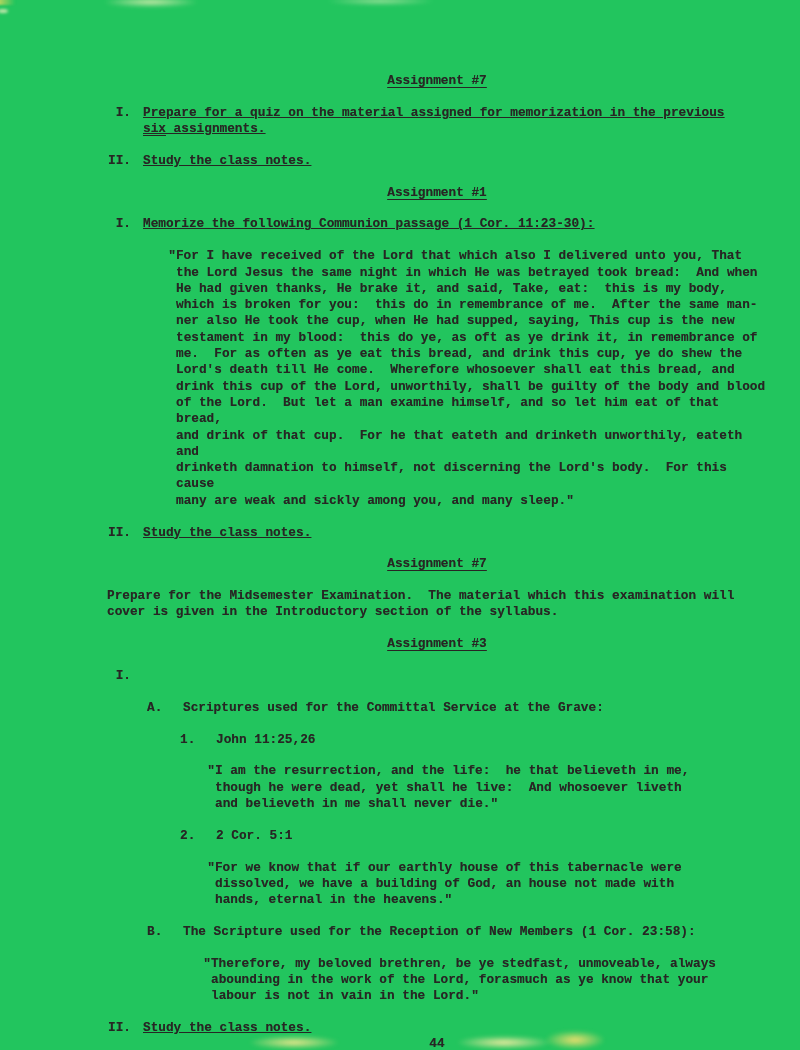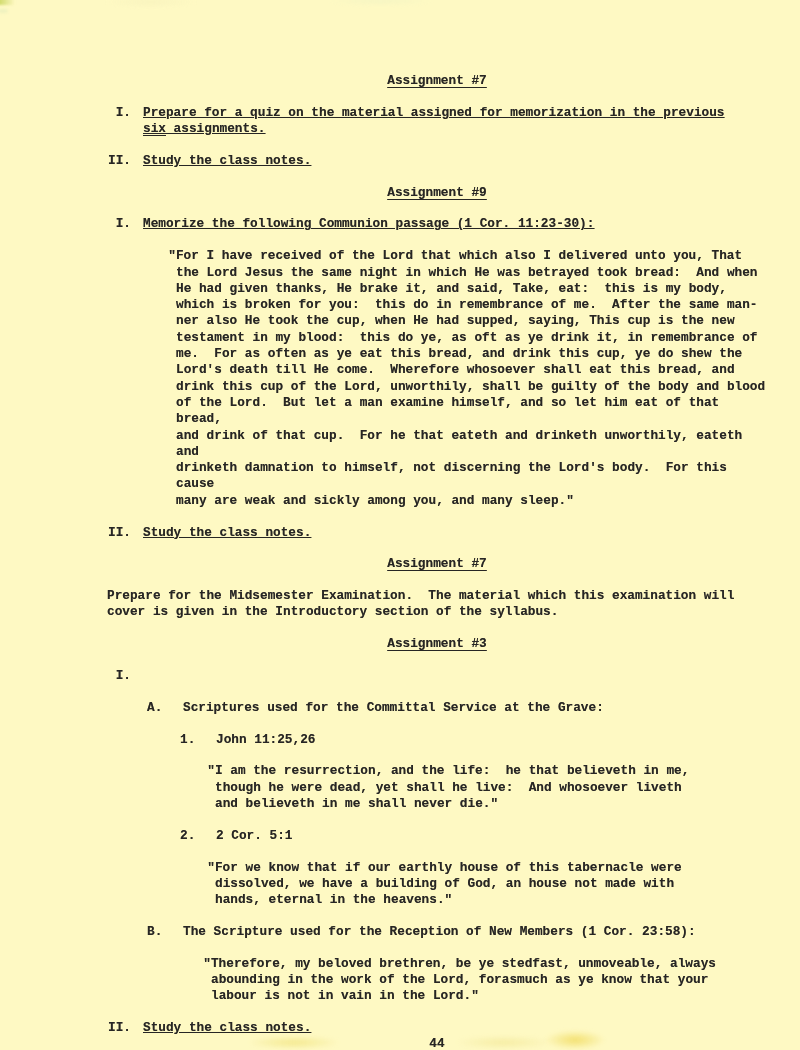--- a/index.html
+++ b/index.html
@@ -1,19 +1,19 @@
 <!DOCTYPE html>
 <html><head>
 <meta charset="utf-8">
 <style>
   html,body{margin:0;padding:0;background:#e9e9e9;}
   .page{
     position:relative;
     width:800px;height:1050px;
-    background:#fef9c3;
+    background:#22c55e;
     overflow:hidden;
     font-family:"Liberation Mono","DejaVu Sans Mono",monospace;
     font-size:12.75px;
     line-height:16.3px;
     font-weight:bold;
     color:#272624;
     text-shadow:0 0 0.5px rgba(45,42,38,0.55);
   }
   .content{
     position:absolute;
@@ -89,21 +89,21 @@
       <div class="lbl-roman">I.</div>
       <div class="txt"><span>Prepare for a quiz on the material assigned for memorization in the previous
 </span><span class="u">six</span><span> assignments.</span></div>
     </div>
 
     <div class="blk row">
       <div class="lbl-roman">II.</div>
       <div class="txt">Study the class notes.</div>
     </div>
 
-    <div class="blk heading"><span>Assignment #9</span></div>
+    <div class="blk heading"><span>Assignment #1</span></div>
 
     <div class="blk row">
       <div class="lbl-roman">I.</div>
       <div class="txt">Memorize the following Communion passage (1 Cor. 11:23-30):</div>
     </div>
 
     <div class="blk quote-l1">"For I have received of the Lord that which also I delivered unto you, That
 the Lord Jesus the same night in which He was betrayed took bread:  And when
 He had given thanks, He brake it, and said, Take, eat:  this is my body,
 which is broken for you:  this do in remembrance of me.  After the same man-

